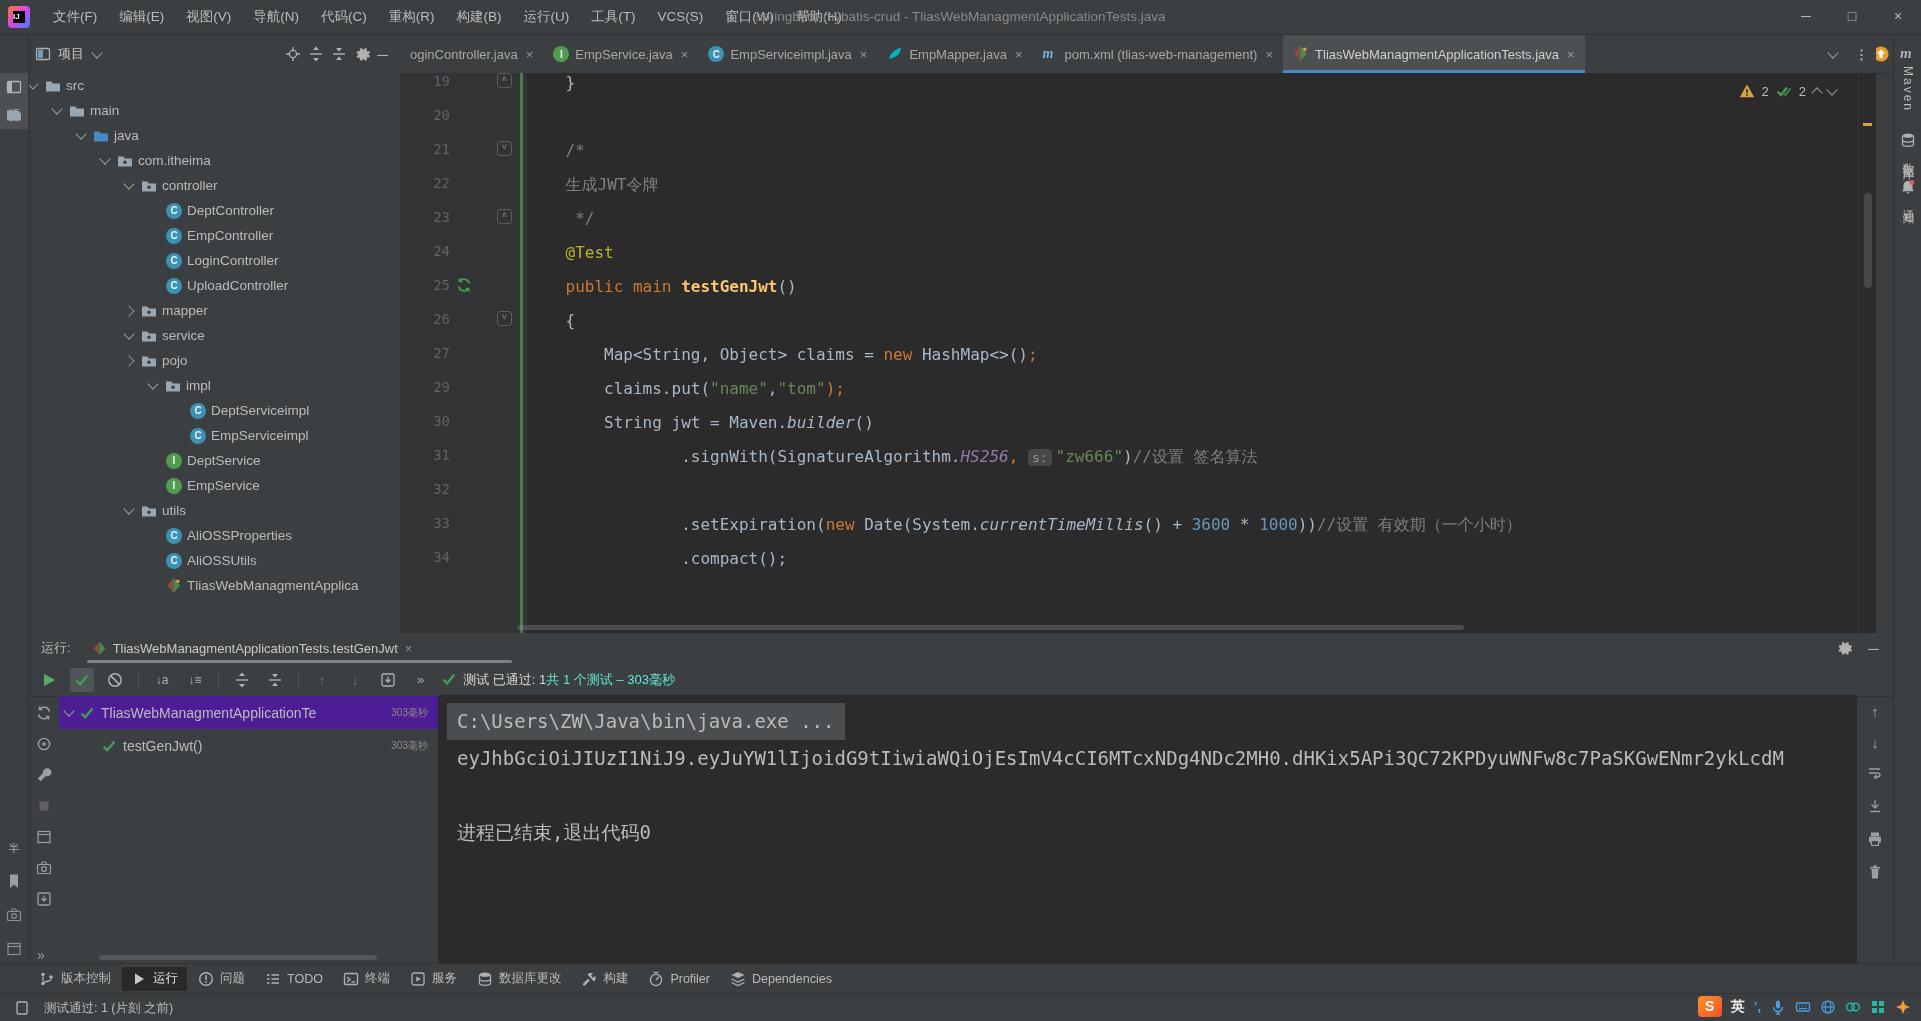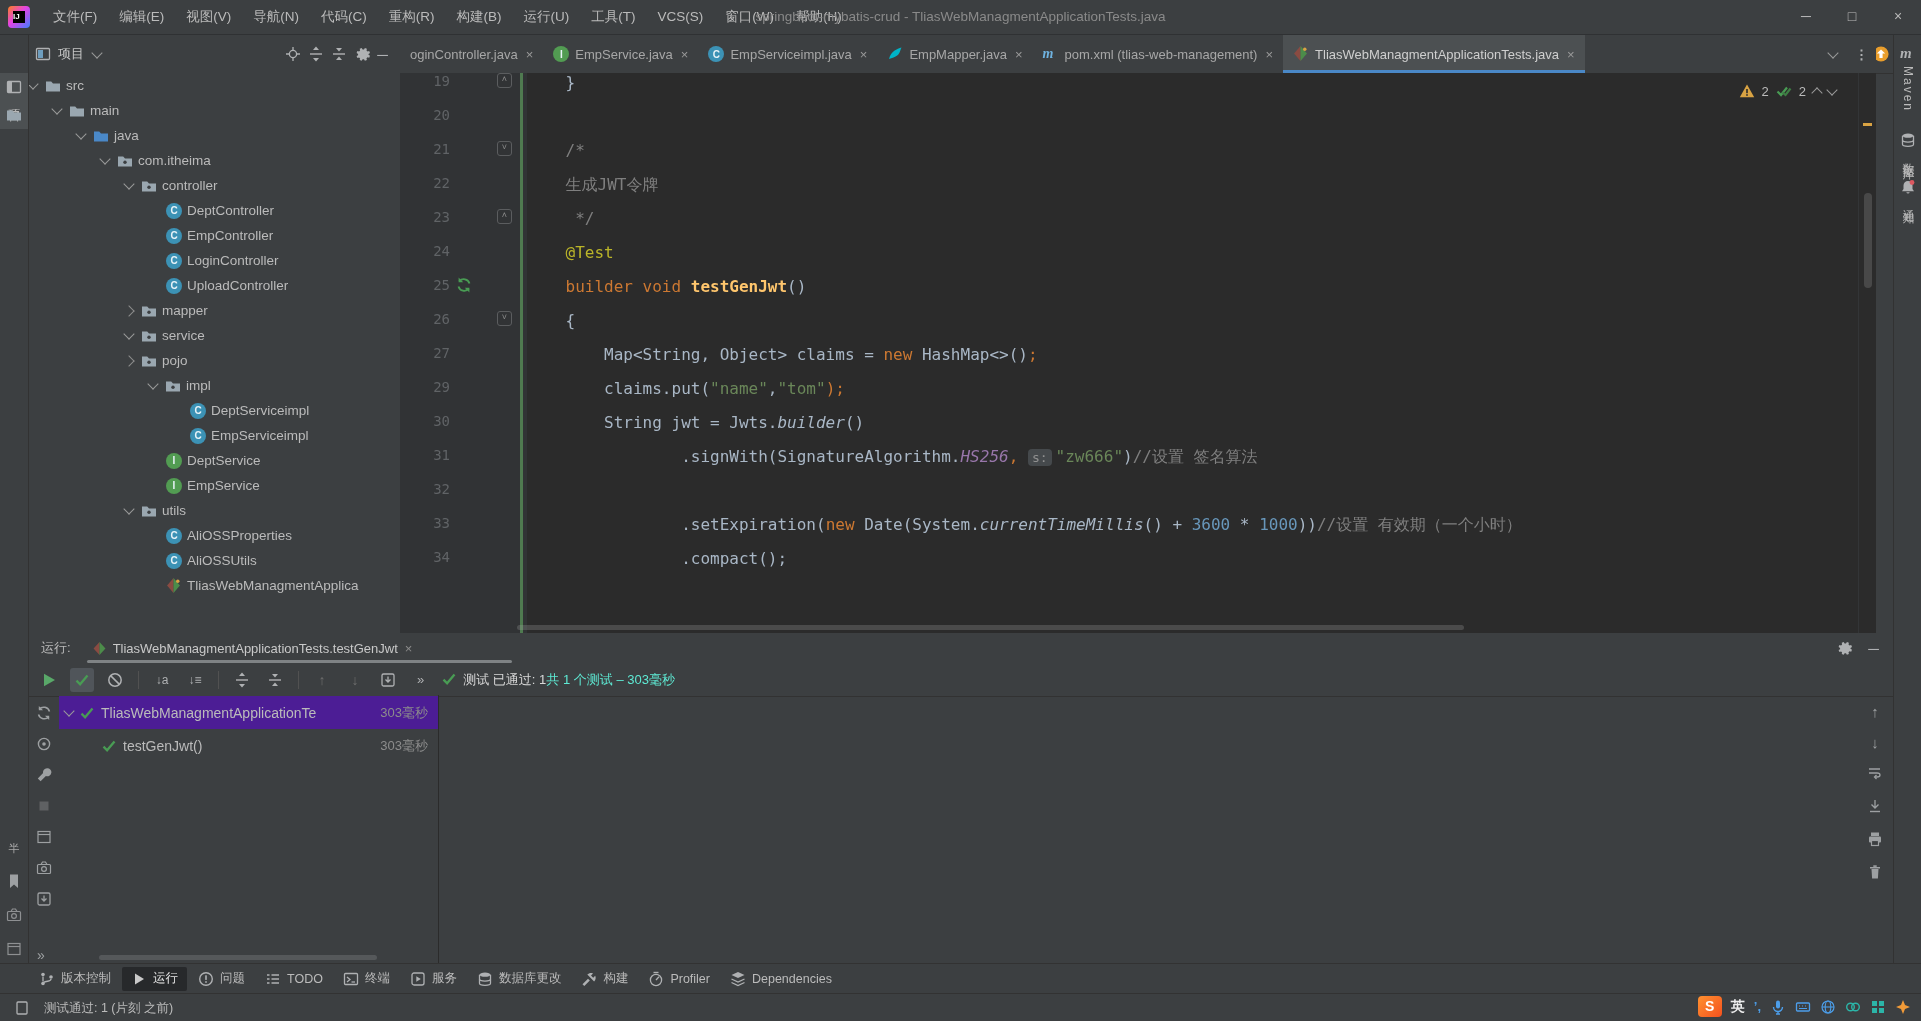--- a/index.html
+++ b/index.html
@@ -96,21 +96,21 @@
   .run-hdr-right{position:absolute;right:14px;top:0;height:30px;display:flex;align-items:center;gap:16px}
   .run-toolbar{height:33px;display:flex;align-items:center;gap:9px;padding-left:8px;border-bottom:1px solid #323232}
   .tbtn{display:flex;align-items:center;justify-content:center;width:24px;height:24px;border-radius:3px}
   .tbtn.toggled{background:#50555A}
   .tb-sep{width:1px;height:18px;background:#515151;margin:0 2px}
   .dim{color:#6E6E6E}
   .runleft{position:absolute;left:0;top:64px;width:30px;bottom:0;display:flex;flex-direction:column;align-items:center;gap:15px;padding-top:8px}
   .ttree{position:absolute;left:30px;top:63px;width:379px;bottom:12px}
   .ttree-row{height:33px;display:flex;align-items:center;gap:6px;padding-left:6px;color:#BBBBBB;font-size:14px;white-space:nowrap}
   .ttree-row.selected{background:#4c1d95}
-  .ttime{margin-left:auto;padding-right:10px;color:#8C8C8C;font-size:13px}
+  .ttime{margin-left:auto;padding-right:10px;color:#8C8C8C;font-size:10px}
   .console{position:absolute;left:410px;top:62px;right:36px;bottom:0;background:#2B2B2B;overflow:hidden;padding:8px 0 0 18px}
   .splitline{position:absolute;left:409px;top:62px;width:1px;bottom:0;background:#2B2B2B}
   .con-line{height:37px;line-height:37px;font-family:"DejaVu Sans Mono",monospace;font-size:19px;color:#BBBBBB;white-space:pre}
   .con-sel{background:#4B4E50;display:inline-block;padding:0 10px;margin-left:-10px}
   .conside{position:absolute;right:4px;top:70px;width:28px;display:flex;flex-direction:column;align-items:center;gap:14px;color:#9DA0A2;font-size:15px}
   .treesb{position:absolute;left:70px;bottom:3px;width:278px;height:5px;background:#55585A;border-radius:3px}
   .more-br{position:absolute;left:8px;bottom:0px;color:#9DA0A2;font-size:14px}
 
   
   .bottombar{position:absolute;left:0;top:963px;width:1921px;height:30px;background:#3C3F41;
@@ -652,21 +652,21 @@
               <span class="icon16">
                 <svg viewBox="0 0 16 16" width="16" height="16">
                   <path d="M13.5 6.5A6 6 0 003.2 4.3" stroke="#499C54" stroke-width="1.8" fill="none"></path>
                   <path d="M2.6.6v4.6h4.6z" fill="#499C54"></path>
                   <path d="M2.5 9.5a6 6 0 0010.3 2.2" stroke="#499C54" stroke-width="1.8" fill="none"></path>
                   <path d="M13.4 15.4v-4.6H8.8z" fill="#499C54"></path>
                 </svg>
               </span>
             </span>
             <span class="lfold"></span>
-            <span class="lcode"><span class="kw">    builder void </span><span class="mth">testGenJwt</span><span class="pl">()</span></span>
+            <span class="lcode"><span class="kw">    public main </span><span class="mth">testGenJwt</span><span class="pl">()</span></span>
           </div>
           <div class="cl">
             <span class="lnum">26</span>
             <span class="lrun"></span>
             <span class="lfold">
               <span class="fold">˅</span>
             </span>
             <span class="lcode"><span class="pl">    {</span></span>
           </div>
           <div class="cl">
@@ -678,21 +678,21 @@
           <div class="cl">
             <span class="lnum">29</span>
             <span class="lrun"></span>
             <span class="lfold"></span>
             <span class="lcode"><span class="pl">        claims.put(</span><span class="str">"name"</span><span class="pl">,</span><span class="str">"tom"</span><span class="orn">);</span></span>
           </div>
           <div class="cl">
             <span class="lnum">30</span>
             <span class="lrun"></span>
             <span class="lfold"></span>
-            <span class="lcode"><span class="pl">        String jwt = Jwts.</span><span class="it">builder</span><span class="pl">()</span></span>
+            <span class="lcode"><span class="pl">        String jwt = Maven.</span><span class="it">builder</span><span class="pl">()</span></span>
           </div>
           <div class="cl">
             <span class="lnum">31</span>
             <span class="lrun"></span>
             <span class="lfold"></span>
             <span class="lcode"><span class="pl">                .signWith(SignatureAlgorithm.</span><span class="fld">HS256</span><span class="orn">, </span><span class="hint">s:</span><span class="str">"zw666"</span><span class="pl">)</span><span class="cm">//设置 签名算法</span></span>
           </div>
           <div class="cl">
             <span class="lnum">32</span>
             <span class="lrun"></span>
@@ -918,20 +918,26 @@
           <span class="icon16">
             <svg viewBox="0 0 16 16" width="16" height="16">
               <path d="M2.5 8.6l3.6 3.6L13.5 3.5" stroke="#499C54" stroke-width="2.3" fill="none"></path>
             </svg>
           </span>
           <span>testGenJwt()</span>
           <span class="ttime">303毫秒</span>
         </div>
       </div>
     <div class="splitline"></div>
+    <div class="console mono" id="console">
+        <div class="con-line"><span class="con-sel">C:\Users\ZW\Java\bin\java.exe ...</span></div>
+        <div class="con-line">eyJhbGciOiJIUzI1NiJ9.eyJuYW1lIjoidG9tIiwiaWQiOjEsImV4cCI6MTcxNDg4NDc2MH0.dHKix5APi3QC72KPDyuWNFw8c7PaSKGwENmr2ykLcdM</div>
+        <div class="con-line"></div>
+        <div class="con-line">进程已结束,退出代码0</div>
+      </div>
     <div class="conside" id="conside">
         <span><span style="color:#9DA0A2;font-size:15px">↑</span></span>
         <span><span style="color:#9DA0A2;font-size:15px">↓</span></span>
         <span><span class="icon16"><svg viewBox="0 0 16 16" width="16" height="16">
               <path d="M2 4h11M2 8h8c4 0 4 4 0 4H8" stroke="#9DA0A2" stroke-width="1.3" fill="none"></path>
               <path d="M9.5 10l-2 2 2 2" stroke="#9DA0A2" stroke-width="1.3" fill="none"></path>
             </svg></span></span>
         <span><span class="icon16"><svg viewBox="0 0 16 16" width="16" height="16">
               <path d="M8 2v7.5M4.5 6.5L8 10l3.5-3.5" stroke="#9DA0A2" stroke-width="1.3" fill="none"></path>
               <path d="M3 13.5h10" stroke="#9DA0A2" stroke-width="1.4"></path>

